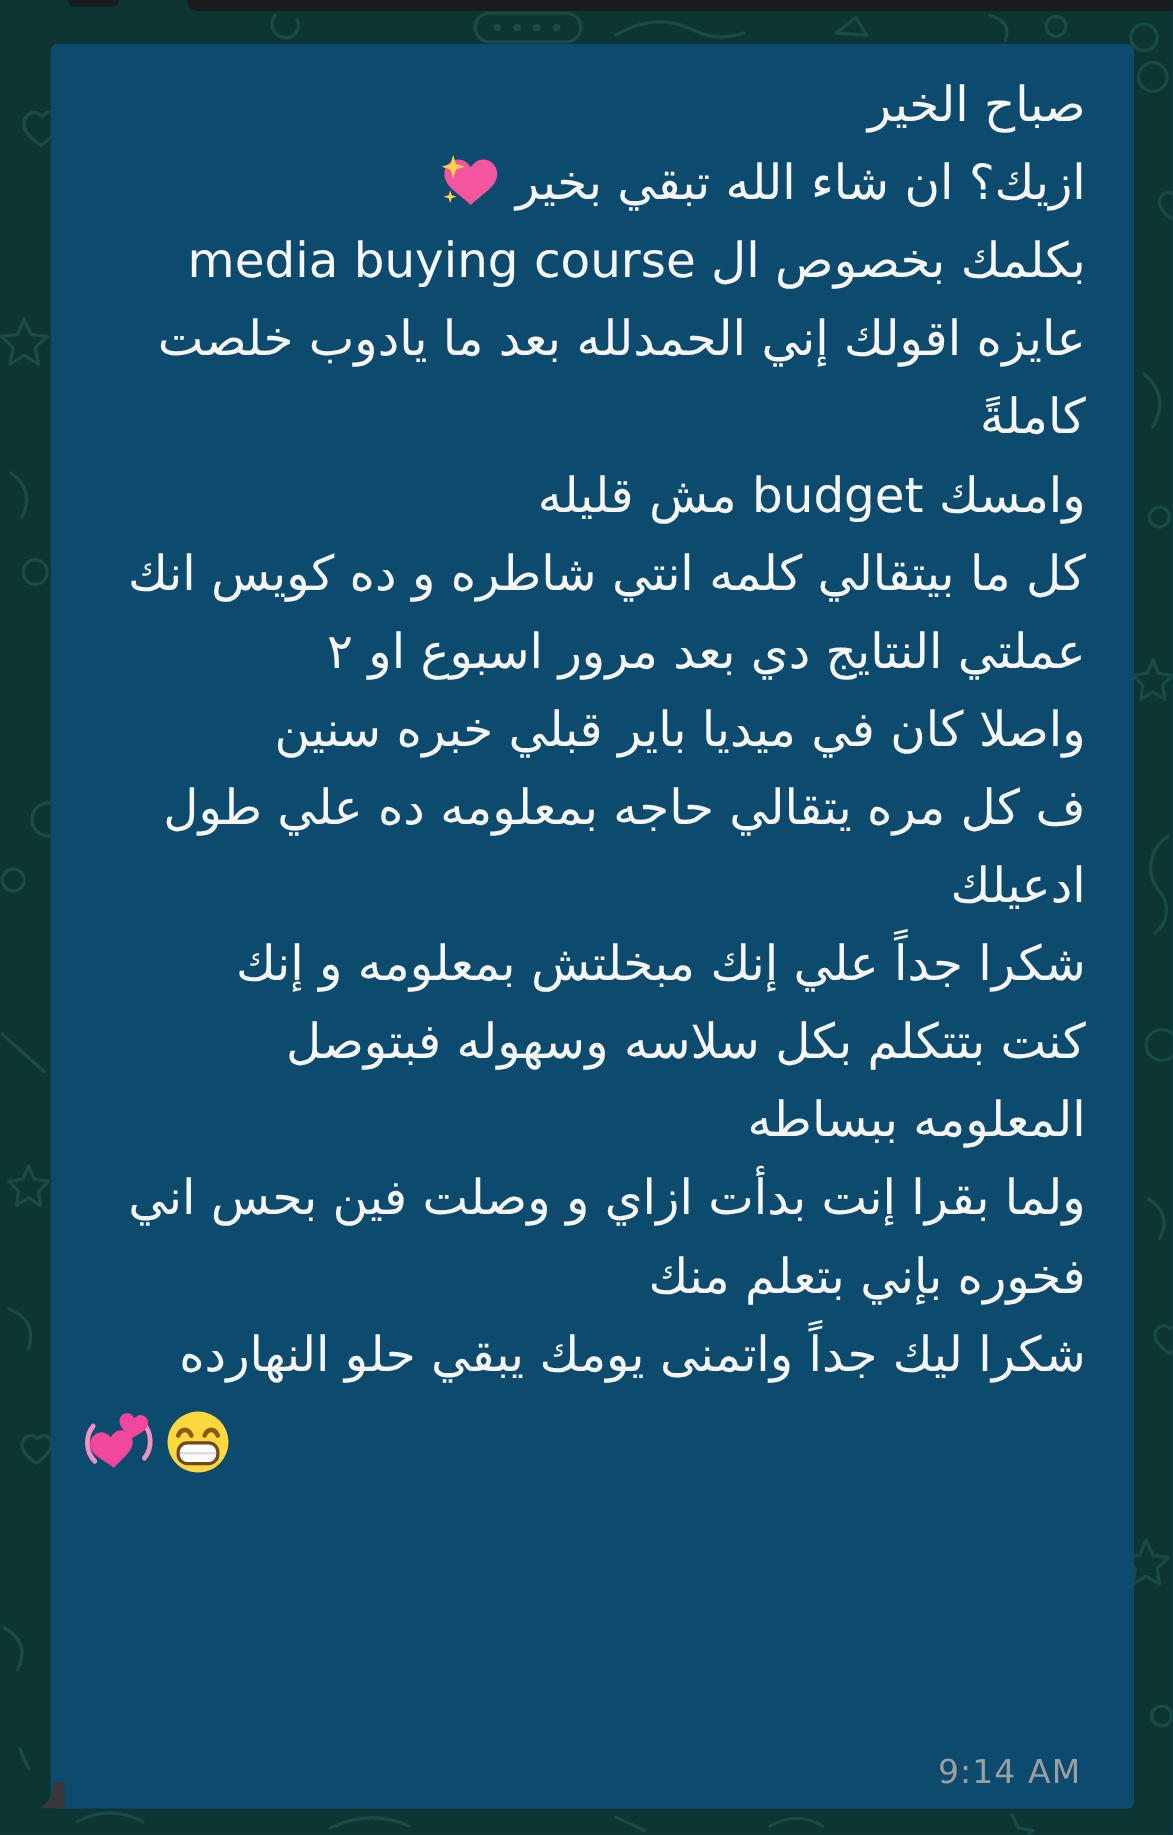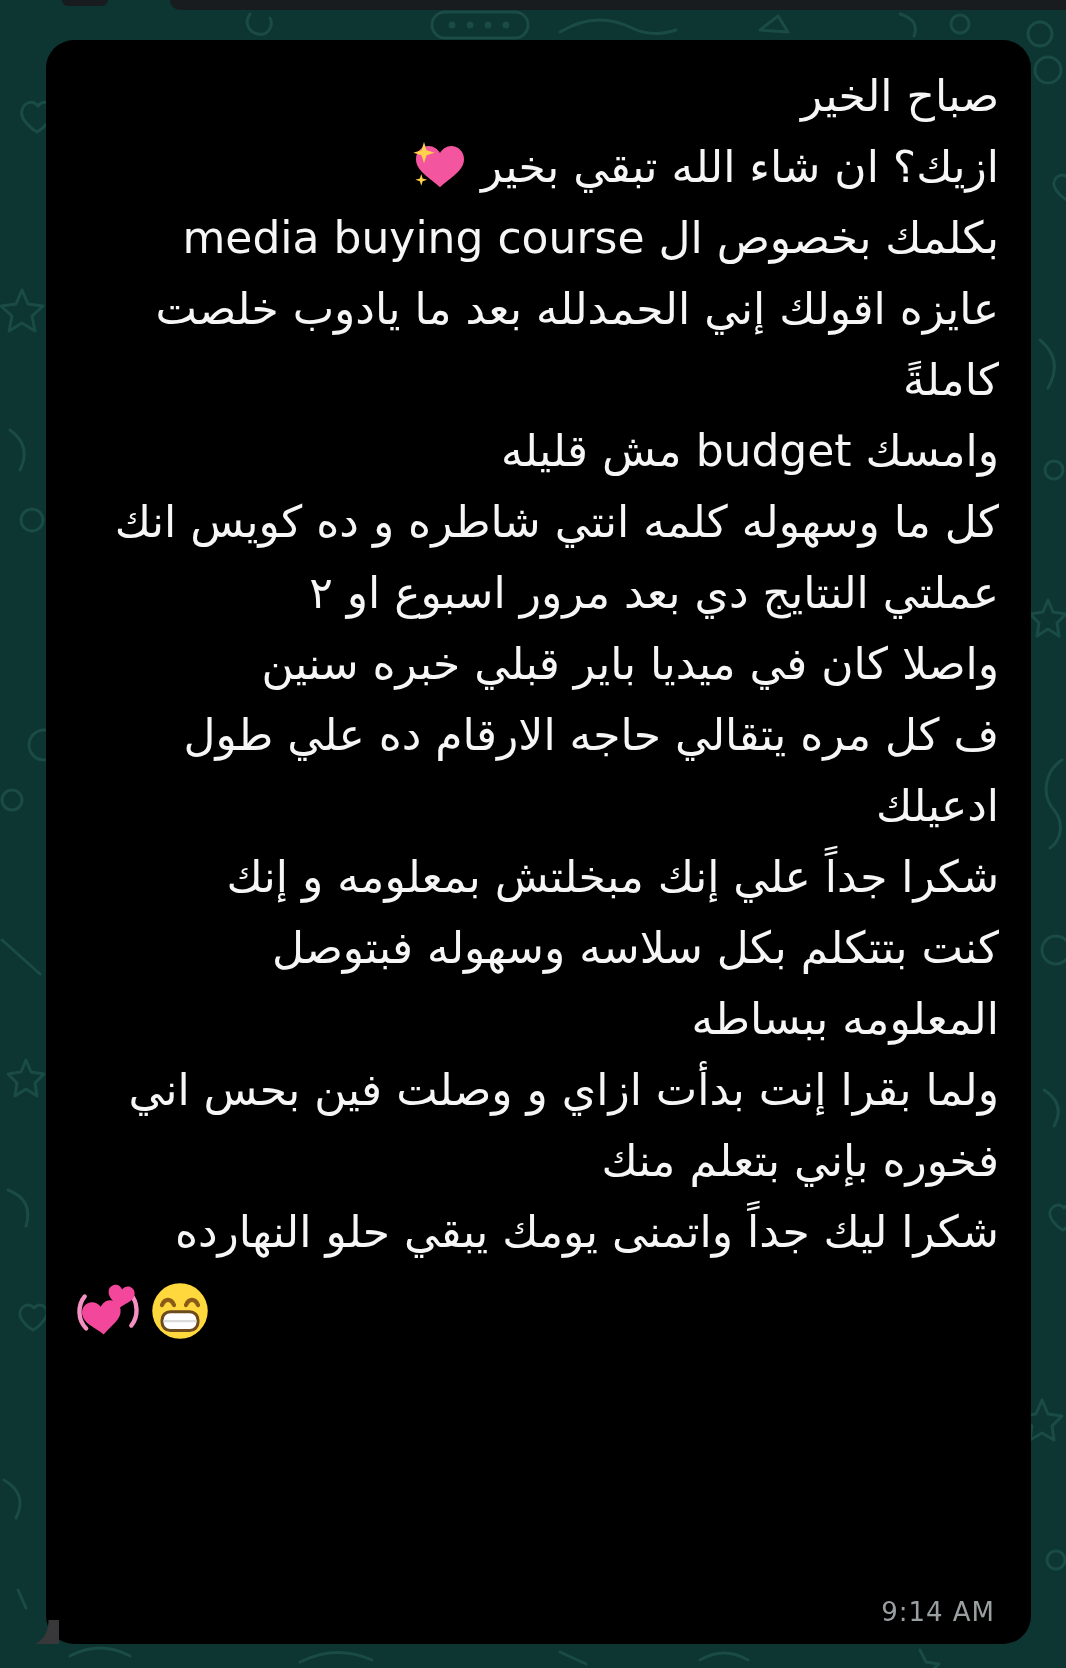--- a/index.html
+++ b/index.html
@@ -15,38 +15,38 @@
     position:absolute;top:0;left:170px;width:920px;height:10px;
     background:#191c1e;border-radius:0 0 0 20px;
   }
   .prev-tail{
     position:absolute;top:0;left:62px;width:46px;height:6px;
     background:#191c1e;border-radius:0 0 12px 12px;
   }
 
   .bubble{
     position:absolute;left:46px;top:40px;width:985px;height:1604px;
-    background:#000000;border-radius:28px;
-    box-sizing:border-box;padding:20px 32px 14px 30px;
+    background:#0c4a6e;border-radius:6px;
+    box-sizing:border-box;padding:20px 44px 14px 30px;
     display:flex;flex-direction:column;overflow:visible;
   }
   .bubble-tail{position:absolute;left:-11px;bottom:0;}
 
   .msg-lines{direction:rtl;text-align:right;}
   .msg-line{
     color:#f6f6f6;font-size:44px;line-height:71px;white-space:nowrap;
     direction:rtl;
   }
   .emoji-inline{vertical-align:-8px;margin:0 14px;}
   .emoji-line{height:88px;display:flex;justify-content:flex-end;align-items:center;gap:8px;}
   .emoji-big{width:64px;height:60px;}
 
   .time-row{
     margin-top:auto;direction:ltr;text-align:right;
-    color:#9aa0a2;font-size:26px;line-height:36px;letter-spacing:1px;
+    color:#9aa0a2;font-size:30px;line-height:36px;letter-spacing:1px;
     padding-right:4px;
   }
 </style>
 </head>
 <body>
 
 <svg class="doodle-layer" width="1066" height="1668" viewBox="0 0 1066 1668" fill="none" stroke="#1d4f49" stroke-width="3" stroke-linecap="round" stroke-linejoin="round" opacity="0.85">
 
   <path d="M250 14 c-6 8 -2 18 8 20 c10 2 16 -8 12 -16"></path>
   <rect x="432" y="12" width="96" height="26" rx="13"></rect>
@@ -103,24 +103,24 @@
       <div class="msg-line"><span>صباح الخير</span></div>
       <div class="msg-line"><span>ازيك؟ ان شاء الله تبقي بخير</span><svg width="54" height="48" viewBox="0 0 40 36" role="img" aria-label="💖" class="emoji-inline">
     <path d="M20 34 C12.4 26.6 2 21.9 2 12.9 2 7 6.6 3 11.5 3 c3.6 0 6.7 2.3 8.5 5.2 C21.8 5.3 24.9 3 28.5 3 33.4 3 38 7 38 12.9 c0 9 -10.4 13.7 -18 21.1 z" fill="#f4559f"></path>
     <path d="M9 0 l1.9 6.1 L17 8 l-6.1 1.9 L9 16 l-1.9 -6.1 L1 8 l6.1 -1.9 z" transform="translate(-1,0)" fill="#ffd14d"></path>
     <path d="M9 0 l1.9 6.1 L17 8 l-6.1 1.9 L9 16 l-1.9 -6.1 L1 8 l6.1 -1.9 z" transform="translate(1,24) scale(0.55)" fill="#ffd14d"></path>
   </svg></div>
       <div class="msg-line"><span>بكلمك بخصوص ال media buying course</span></div>
       <div class="msg-line"><span>عايزه اقولك إني الحمدلله بعد ما يادوب خلصت</span></div>
       <div class="msg-line"><span>كاملةً</span></div>
       <div class="msg-line"><span>وامسك budget مش قليله</span></div>
-      <div class="msg-line"><span>كل ما وسهوله كلمه انتي شاطره و ده كويس انك</span></div>
+      <div class="msg-line"><span>كل ما بيتقالي كلمه انتي شاطره و ده كويس انك</span></div>
       <div class="msg-line"><span>عملتي النتايج دي بعد مرور اسبوع او ٢</span></div>
       <div class="msg-line"><span>واصلا كان في ميديا باير قبلي خبره سنين</span></div>
-      <div class="msg-line"><span>ف كل مره يتقالي حاجه الارقام ده علي طول</span></div>
+      <div class="msg-line"><span>ف كل مره يتقالي حاجه بمعلومه ده علي طول</span></div>
       <div class="msg-line"><span>ادعيلك</span></div>
       <div class="msg-line"><span>شكرا جداً علي إنك مبخلتش بمعلومه و إنك</span></div>
       <div class="msg-line"><span>كنت بتتكلم بكل سلاسه وسهوله فبتوصل</span></div>
       <div class="msg-line"><span>المعلومه ببساطه</span></div>
       <div class="msg-line"><span>ولما بقرا إنت بدأت ازاي و وصلت فين بحس اني</span></div>
       <div class="msg-line"><span>فخوره بإني بتعلم منك</span></div>
       <div class="msg-line"><span>شكرا ليك جداً واتمنى يومك يبقي حلو النهارده</span></div>
       <div class="msg-line emoji-line">
         <svg width="64" height="60" viewBox="0 0 40 40" role="img" aria-label="😁" class="emoji-big">
     <circle cx="20" cy="20" r="18.5" fill="#ffd83d"></circle>

